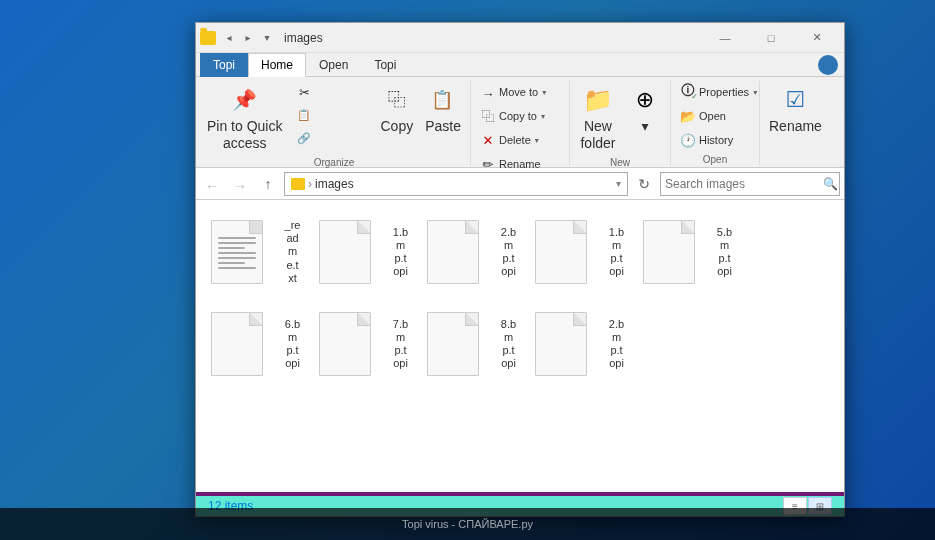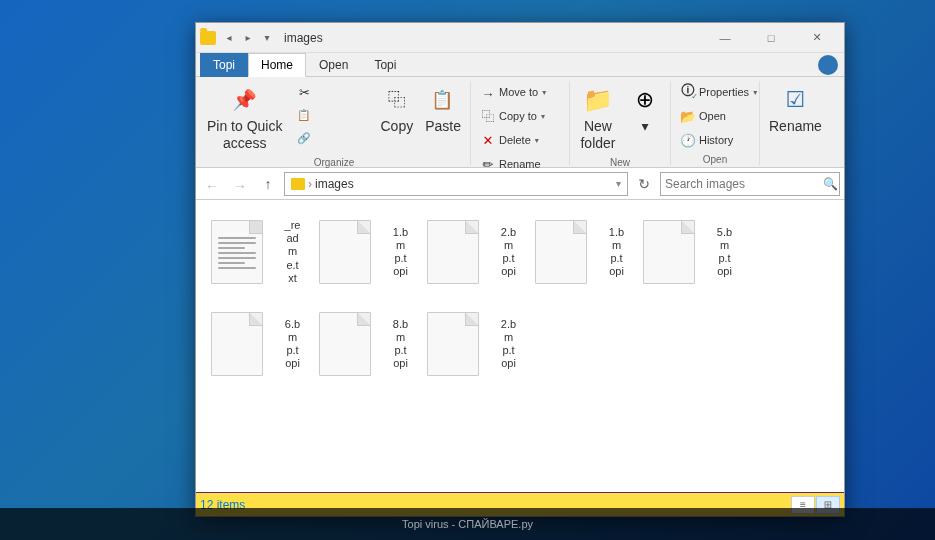--- a/index.html
+++ b/index.html
@@ -470,25 +470,25 @@
       font-size: 11px;
       color: #333;
       text-align: center;
       word-break: break-all;
       line-height: 1.2;
     }
 
     
     .status-bar {
       height: 24px;
-      background: #fde047;
-      border-top: 1px solid #701a75;
-      display: flex;
-      align-items: center;
-      padding: 0 4px;
+      background: #5eead4;
+      border-top: 4px solid #701a75;
+      display: flex;
+      align-items: center;
+      padding: 0 12px;
       justify-content: space-between;
       flex-shrink: 0;
     }
 
     .status-text {
       font-size: 12px;
       color: #0078d7;
     }
 
     .view-btns {
@@ -764,20 +764,26 @@
           <div class="file-item">
             <div class="file-icon">
               <div class="doc-icon"></div>
             </div>
             <div class="file-name">6.bmp.topi</div>
           </div>
           <div class="file-item">
             <div class="file-icon">
               <div class="doc-icon"></div>
             </div>
+            <div class="file-name">7.bmp.topi</div>
+          </div>
+          <div class="file-item">
+            <div class="file-icon">
+              <div class="doc-icon"></div>
+            </div>
             <div class="file-name">8.bmp.topi</div>
           </div>
           <div class="file-item">
             <div class="file-icon">
               <div class="doc-icon"></div>
             </div>
             <div class="file-name">2.bmp.topi</div>
           </div>
         </div>
     </div>

